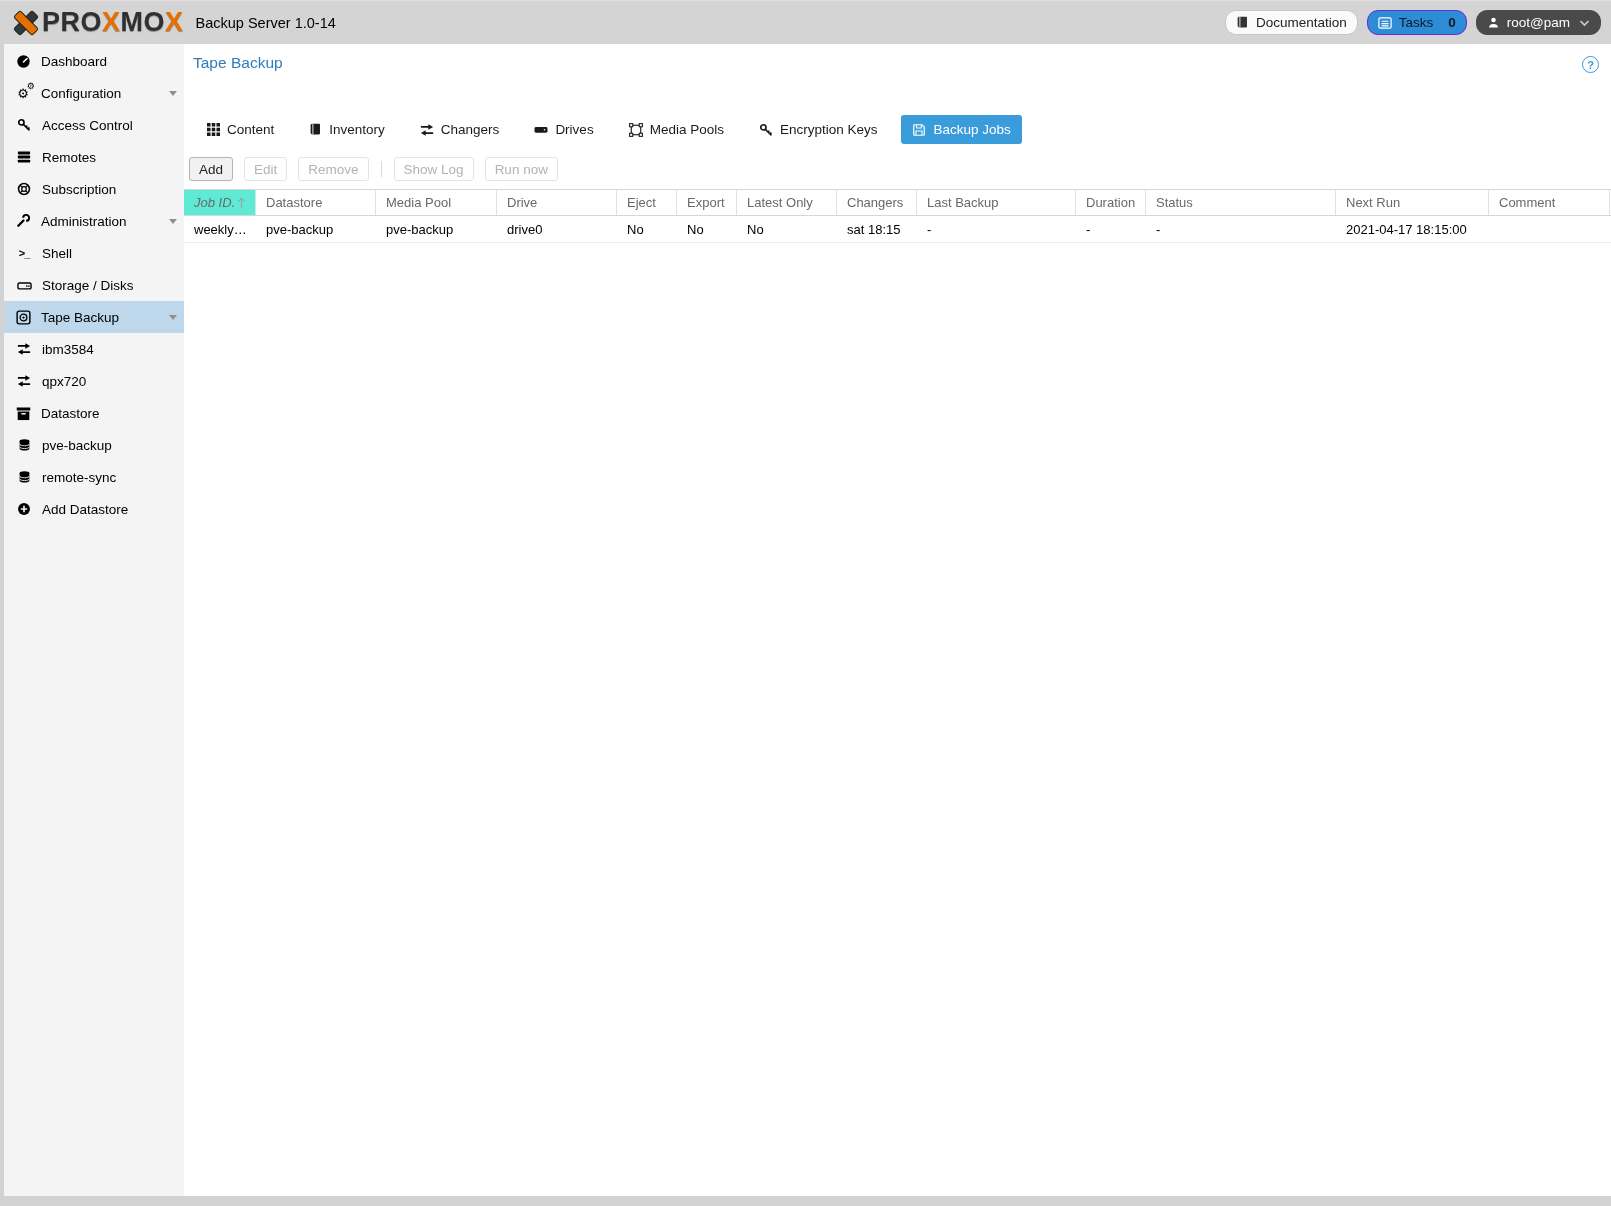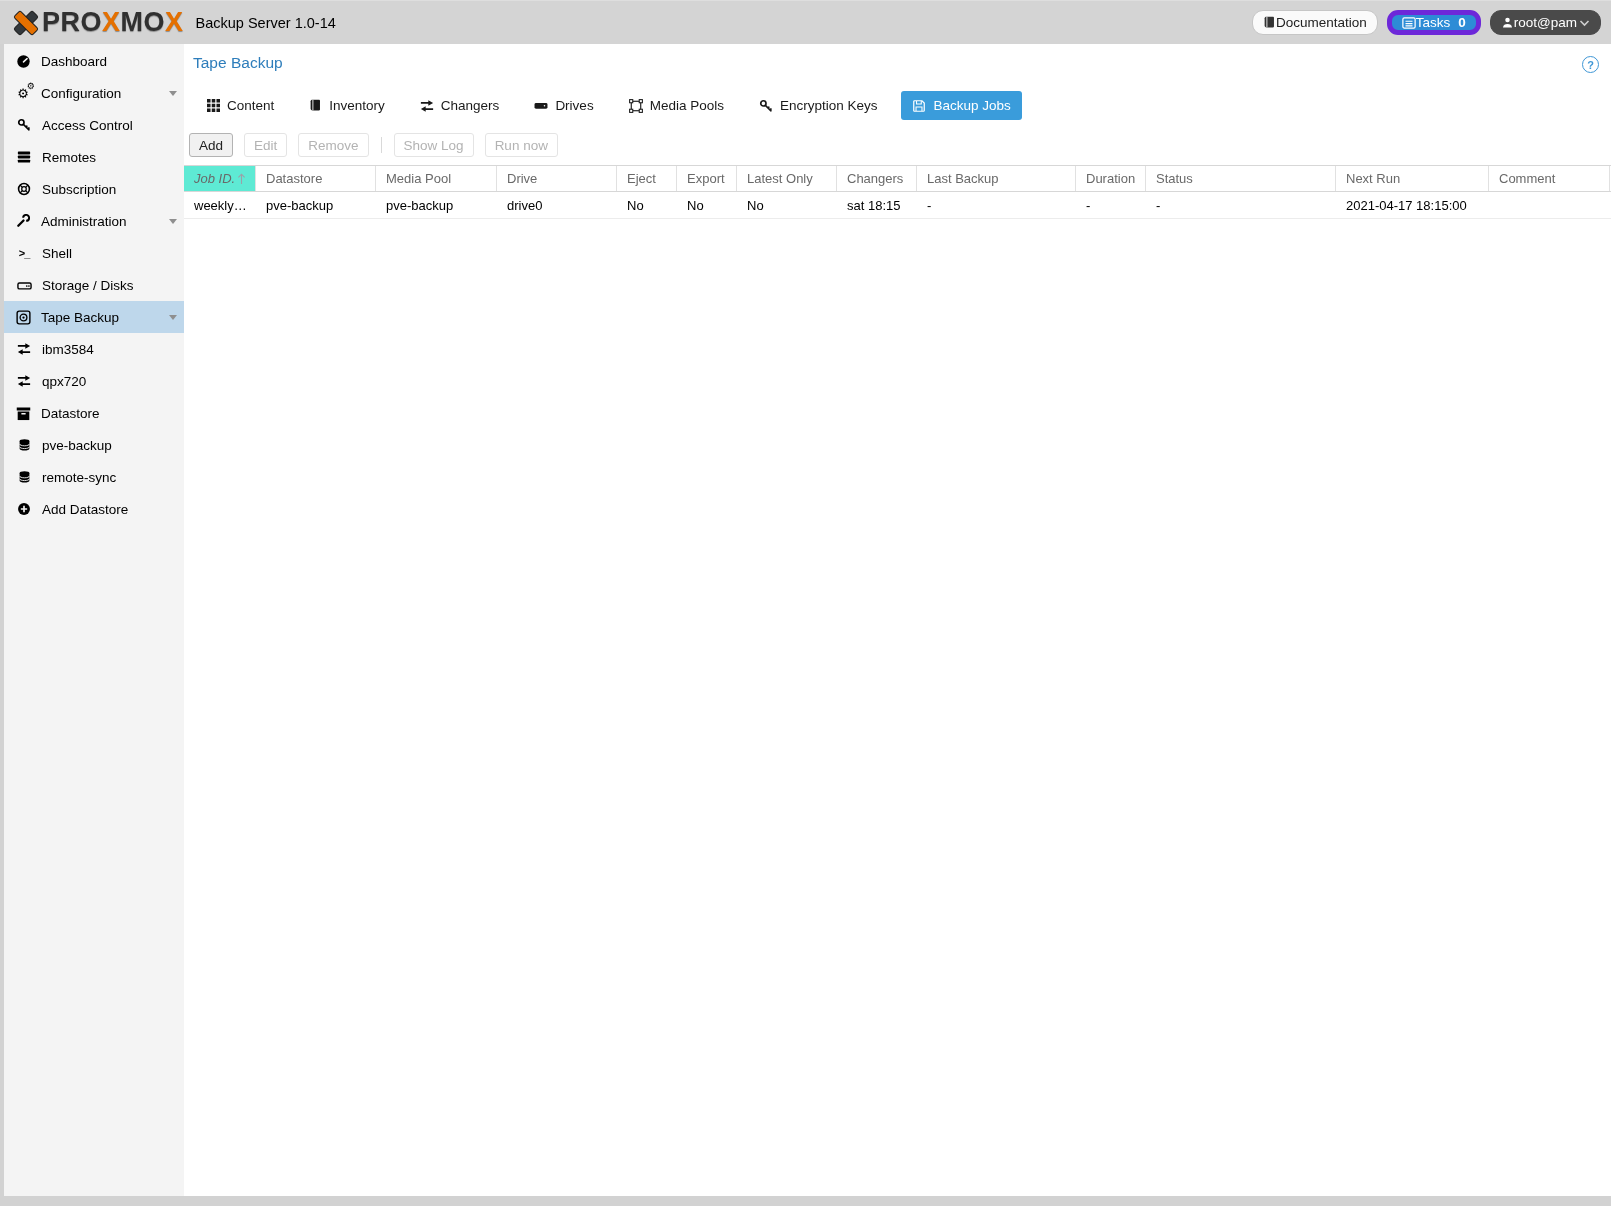--- a/index.html
+++ b/index.html
@@ -12,23 +12,23 @@
     background:#d4d4d4; border-top:1px solid #dedede;
     display:flex; align-items:center; padding:0 10px; }
   .logo { display:flex; align-items:center; }
   .logo-x { width:32px; height:32px; }
   .logo-word { font-size:27px; font-weight:700; letter-spacing:.5px;
     color:#303030; text-shadow:0 1px 1px rgba(0,0,0,.35); }
   .logo-word .orange { color:#e57000; }
   .app-version { margin-left:12px; font-size:14.5px; color:#000; }
   .hd-right { margin-left:auto; display:flex; align-items:center; gap:9px; }
   .hd-btn { height:25px; border-radius:11px; display:flex; align-items:center;
-    padding:0 10px; font-size:13.5px; cursor:pointer; }
+    gap:7px; padding:0 10px; font-size:13.5px; cursor:pointer; }
   .hd-btn.doc { background:#fafafa; border:1px solid #c6c6c6; color:#222; }
-  .hd-btn.tasks { background:#2d8cd6; border:5px solid #6d28d9; color:#ffffff; }
+  .hd-btn.tasks { background:#2d8cd6; border:1px solid #6d28d9; color:#0f172a; }
   .hd-btn.tasks .count { font-weight:700; margin-left:8px; }
   .hd-btn.user { background:#4a4a4a; border:1px solid #4a4a4a; color:#fff; }
 
   
   .sidebar { position:absolute; top:44px; left:4px; width:183px; bottom:10px;
     background:#f4f4f4; border-right:1px solid #cfcfcf; padding-top:1px; }
   .nav-item { position:relative; height:32px; display:flex; align-items:center;
     gap:9px; font-size:13.5px; color:#000; cursor:pointer; }
   .nav-item.lvl0 { padding-left:10px; }
   .nav-item.lvl1 { padding-left:11px; }
@@ -45,21 +45,21 @@
   
   .content { position:absolute; top:44px; left:184px; right:0; bottom:10px;
     background:#fff; }
   .panel-hd { display:flex; justify-content:space-between; align-items:flex-start;
     padding:10px 12px 0 9px; height:41px; }
   .panel-title { font-size:15.5px; color:#2d7dbb; line-height:18px; }
   .help-btn { width:17px; height:17px; border:1px solid #3f97d6; border-radius:50%;
     color:#3f97d6; font-size:11px; font-weight:700; display:flex;
     align-items:center; justify-content:center; cursor:pointer; margin-top:2px;}
 
-  .tabbar { display:flex; margin:6px 0 0 12px; height:29px; }
+  .tabbar { display:flex; margin:30px 0 0 12px; height:29px; }
   .tab { display:flex; align-items:center; gap:7px; padding:0 11px; margin-right:13px;
     color:#1a1a1a; border-radius:3px; cursor:pointer; font-size:13.5px; }
   .tab .t-ico { display:flex; align-items:center; color:inherit; }
   .tab.active { background:#3a9cdb; color:#fff; }
 
   .toolbar { display:flex; align-items:center; height:24px; margin:13px 0 0 5px; }
   .tb-btn { height:24px; padding:0 9px; border-radius:3px; font-size:13.5px;
     display:flex; align-items:center; }
   .tb-btn.enabled { border:1px solid #b3b3b3; background:#f1f1f1; color:#222;
     cursor:pointer; }

